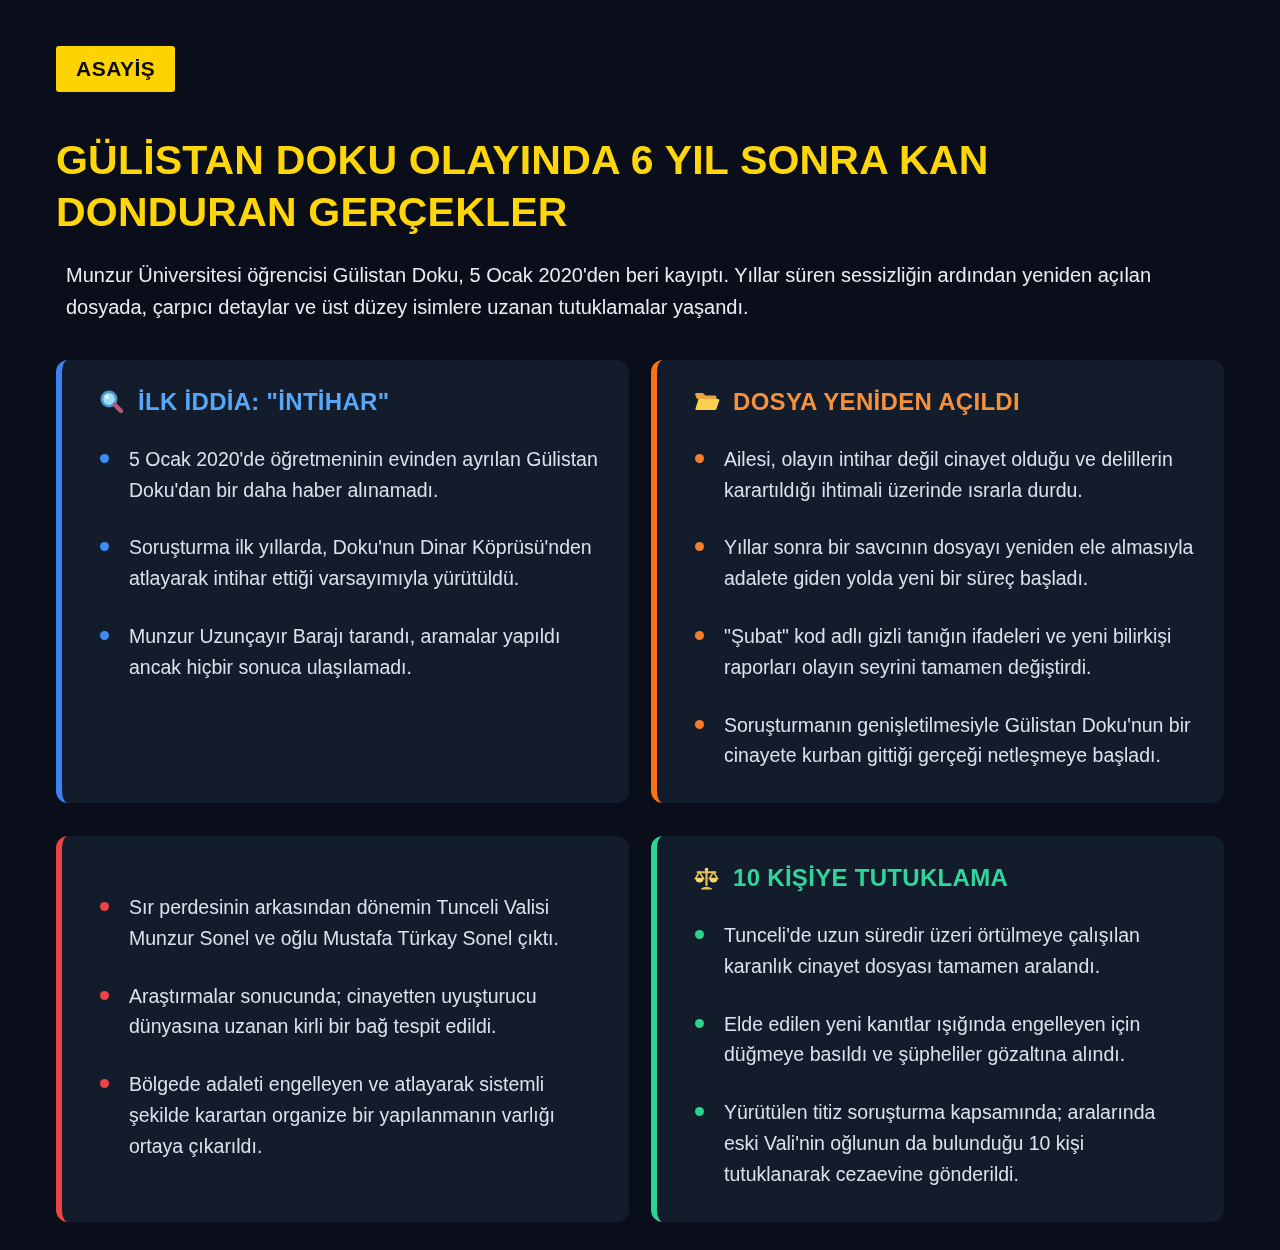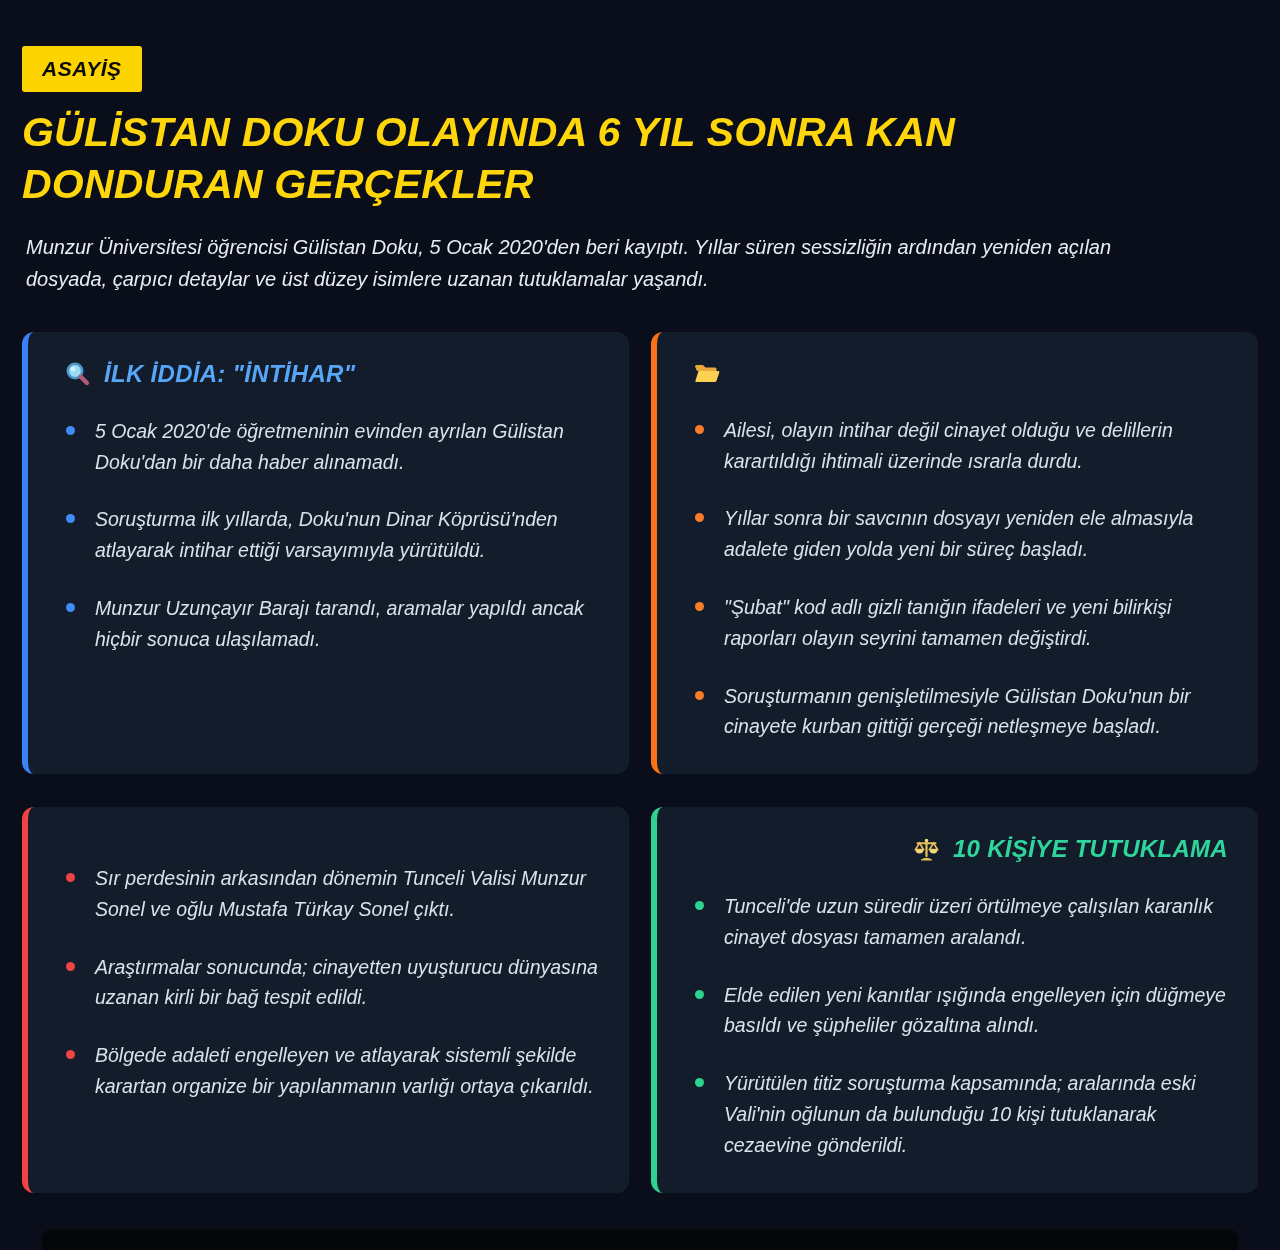--- a/index.html
+++ b/index.html
@@ -4,36 +4,36 @@
 <style>
   html,body{margin:0;padding:0;}
   body{
     width:1280px;height:1250px;
     background:#0a0e1a;
     font-family:"Liberation Sans","DejaVu Sans",sans-serif;
     color:#dde3ec;
     -webkit-font-smoothing:antialiased;
     box-sizing:border-box;
   }
-  .page{padding:46px 22px 0;font-style:italic;}
+  .page{padding:46px 56px 0;}
   .badge{
     display:inline-block;
     background:#fdd400;color:#0b0b0b;
     font-size:21px;font-weight:bold;letter-spacing:.5px;
     padding:11px 20px;border-radius:3px;
   }
   h1.headline{
-    margin:14px 0 20px;
+    margin:42px 0 20px;
     color:#ffd60a;
     font-size:41px;line-height:1.28;font-weight:800;
     letter-spacing:.2px;
     max-width:1020px;
   }
   p.intro{
-    margin:4px;
+    margin:10px;
     color:#e8edf4;
     font-size:20px;line-height:1.62;
     max-width:1170px;
   }
   .grid{
     display:grid;
     grid-template-columns:1fr 1fr;
     column-gap:22px;row-gap:33px;
     margin-top:36px;
   }
@@ -49,21 +49,21 @@
   .card.accent-red   {border-left-color:#ef4444;}
   .card.accent-green {border-left-color:#2dd48f;}
   .card-title{
     display:flex;align-items:center;gap:13px;
     font-size:24px;font-weight:800;letter-spacing:.3px;
     margin:0 0 6px 8px;
   }
   .accent-blue   .card-title{color:#58a6f7;}
   .accent-orange .card-title{color:#f5913d;}
   .accent-red    .card-title{color:#f04b4b;}
-  .accent-green  .card-title{color:#2fd69b;justify-content:flex-end;}
+  .accent-green  .card-title{color:#2fd69b;}
   .title-icon{flex:none;width:27px;height:27px;display:inline-flex;}
   ul.bullets{
     list-style:none;margin:28px 0 0;padding:0 0 0 10px;
     display:flex;flex-direction:column;gap:27px;
   }
   ul.bullets li{
     display:flex;gap:20px;
     font-size:19.5px;line-height:1.58;color:#dbe1ea;justify-content:space-between;
   }
   .dot{flex:none;width:9px;height:9px;border-radius:50%;margin-top:10px;}
@@ -119,20 +119,21 @@
     </section>
 
     <section class="card accent-orange">
       <h2 class="card-title">
         <span class="title-icon">
           <svg viewBox="0 0 27 27" width="27" height="27">
             <path d="M2 6.5 Q2 5 3.5 5 H10 L12.5 7.5 H22 Q23.5 7.5 23.5 9 V11 H4 Z" fill="#e9a83c"></path>
             <path d="M5.5 11 H25.2 Q26.8 11 26.3 12.5 L23.5 20.8 Q23.1 22 21.8 22 H3.4 Q2 22 2.4 20.7 L5.5 11 Z" fill="#fcd152"></path>
           </svg>
         </span>
+        <span>DOSYA YENİDEN AÇILDI</span>
       </h2>
       <ul class="bullets">
         <li>
             <span class="dot"></span>
             <span>Ailesi, olayın intihar değil cinayet olduğu ve delillerin karartıldığı ihtimali üzerinde ısrarla durdu.</span>
           </li>
         <li>
             <span class="dot"></span>
             <span>Yıllar sonra bir savcının dosyayı yeniden ele almasıyla adalete giden yolda yeni bir süreç başladı.</span>
           </li>

